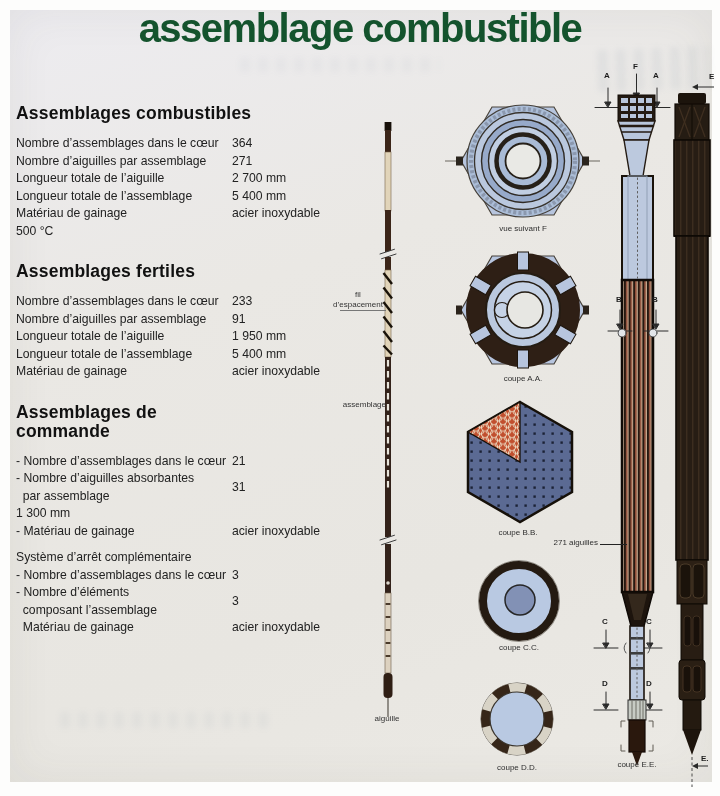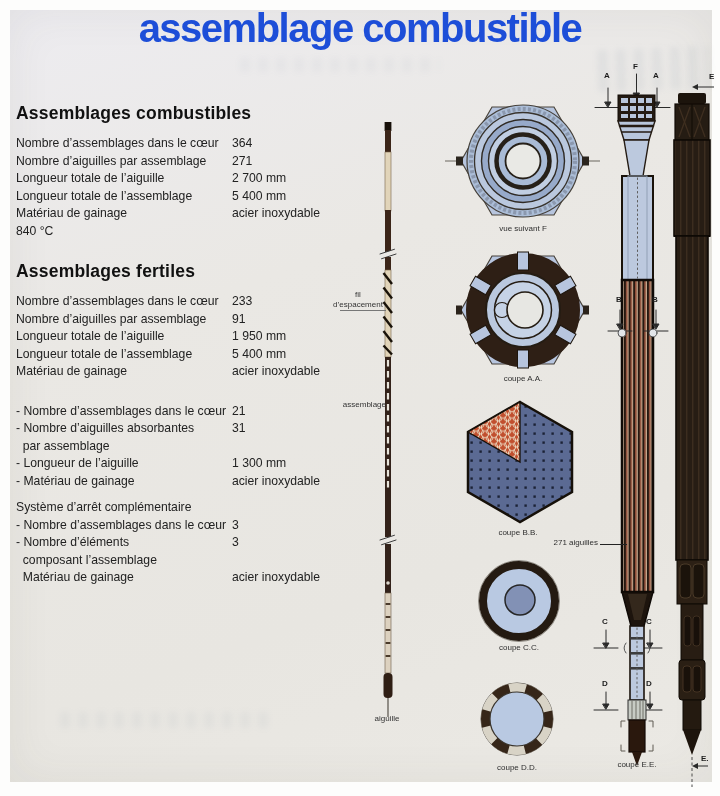--- a/index.html
+++ b/index.html
@@ -5,25 +5,25 @@
   *{box-sizing:border-box;}
   html,body{margin:0;padding:0;background:#ffffff;}
   .page{position:relative;width:720px;height:796px;background:#fdfdfc;overflow:hidden;
         font-family:"Liberation Sans",sans-serif;color:#1e1e1e;}
   .scan{position:absolute;left:10px;top:10px;width:702px;height:772px;
         background:linear-gradient(160deg,#edecf0 0%,#eae8e4 35%,#e8e6e1 70%,#ebe9e4 100%);
         box-shadow:inset 0 0 45px rgba(70,70,60,.07);}
   .ghost{position:absolute;filter:blur(3px);
          background:repeating-linear-gradient(90deg,#7e8ea0 0 10px,transparent 10px 18px);}
   .title{position:absolute;left:60px;top:6px;width:600px;margin:0;text-align:center;
-         font-size:40px;font-weight:800;letter-spacing:-1.5px;color:#1d4ed8;}
+         font-size:40px;font-weight:800;letter-spacing:-1.5px;color:#14532d;}
   .specs{position:absolute;left:16px;top:104px;width:326px;}
   .specs h2{font-size:17.5px;line-height:19px;margin:0 0 12px 0;color:#111;white-space:pre-line;letter-spacing:.2px;}
   .specs section + section{margin-top:22px;}
-  .row{display:flex;align-items:flex-start;font-size:12.2px;line-height:17.5px;color:#222;}
+  .row{display:flex;align-items:center;font-size:12.2px;line-height:17.5px;color:#222;}
   .row .lbl{width:216px;white-space:pre-line;}
   .row .val{flex:1;white-space:pre-line;}
   .subhead{font-size:12.2px;line-height:17.5px;margin-top:9px;color:#222;}
   svg{position:absolute;}
   .diag-label{position:absolute;font-size:8px;line-height:10px;color:#333;white-space:pre-line;}
   .caption{position:absolute;font-size:8px;color:#2e2e2e;text-align:center;width:100px;}
   .mk{position:absolute;font-size:8px;font-weight:bold;color:#1c1c1c;}
   .leader{position:absolute;height:1px;background:#3a3a3a;}
 </style>
 </head>
@@ -56,21 +56,21 @@
         </div>
       <div class="row">
           <span class="lbl">Longueur totale de l’assemblage</span>
           <span class="val">5 400 mm</span>
         </div>
       <div class="row">
           <span class="lbl">Matériau de gainage</span>
           <span class="val">acier inoxydable</span>
         </div>
       <div class="row">
-          <span class="val">840 °C</span>
+          <span class="val">500 °C</span>
         </div>
     </section>
 
     <section>
       <h2>Assemblages fertiles</h2>
       <div class="row">
           <span class="lbl">Nombre d’assemblages dans le cœur</span>
           <span class="val">233</span>
         </div>
       <div class="row">
@@ -85,31 +85,32 @@
           <span class="lbl">Longueur totale de l’assemblage</span>
           <span class="val">5 400 mm</span>
         </div>
       <div class="row">
           <span class="lbl">Matériau de gainage</span>
           <span class="val">acier inoxydable</span>
         </div>
     </section>
 
     <section>
+      <h2>Assemblages de
+commande</h2>
       <div class="row">
           <span class="lbl">- Nombre d’assemblages dans le cœur</span>
           <span class="val">21</span>
         </div>
       <div class="row">
           <span class="lbl">- Nombre d’aiguilles absorbantes
 &nbsp;&nbsp;par assemblage</span>
           <span class="val">31</span>
         </div>
       <div class="row">
-          <span class="lbl">- Longueur de l’aiguille</span>
           <span class="val">1 300 mm</span>
         </div>
       <div class="row">
           <span class="lbl">- Matériau de gainage</span>
           <span class="val">acier inoxydable</span>
         </div>
       <div class="subhead">Système d’arrêt complémentaire</div>
       <div class="row">
           <span class="lbl">- Nombre d’assemblages dans le cœur</span>
           <span class="val">3</span>

